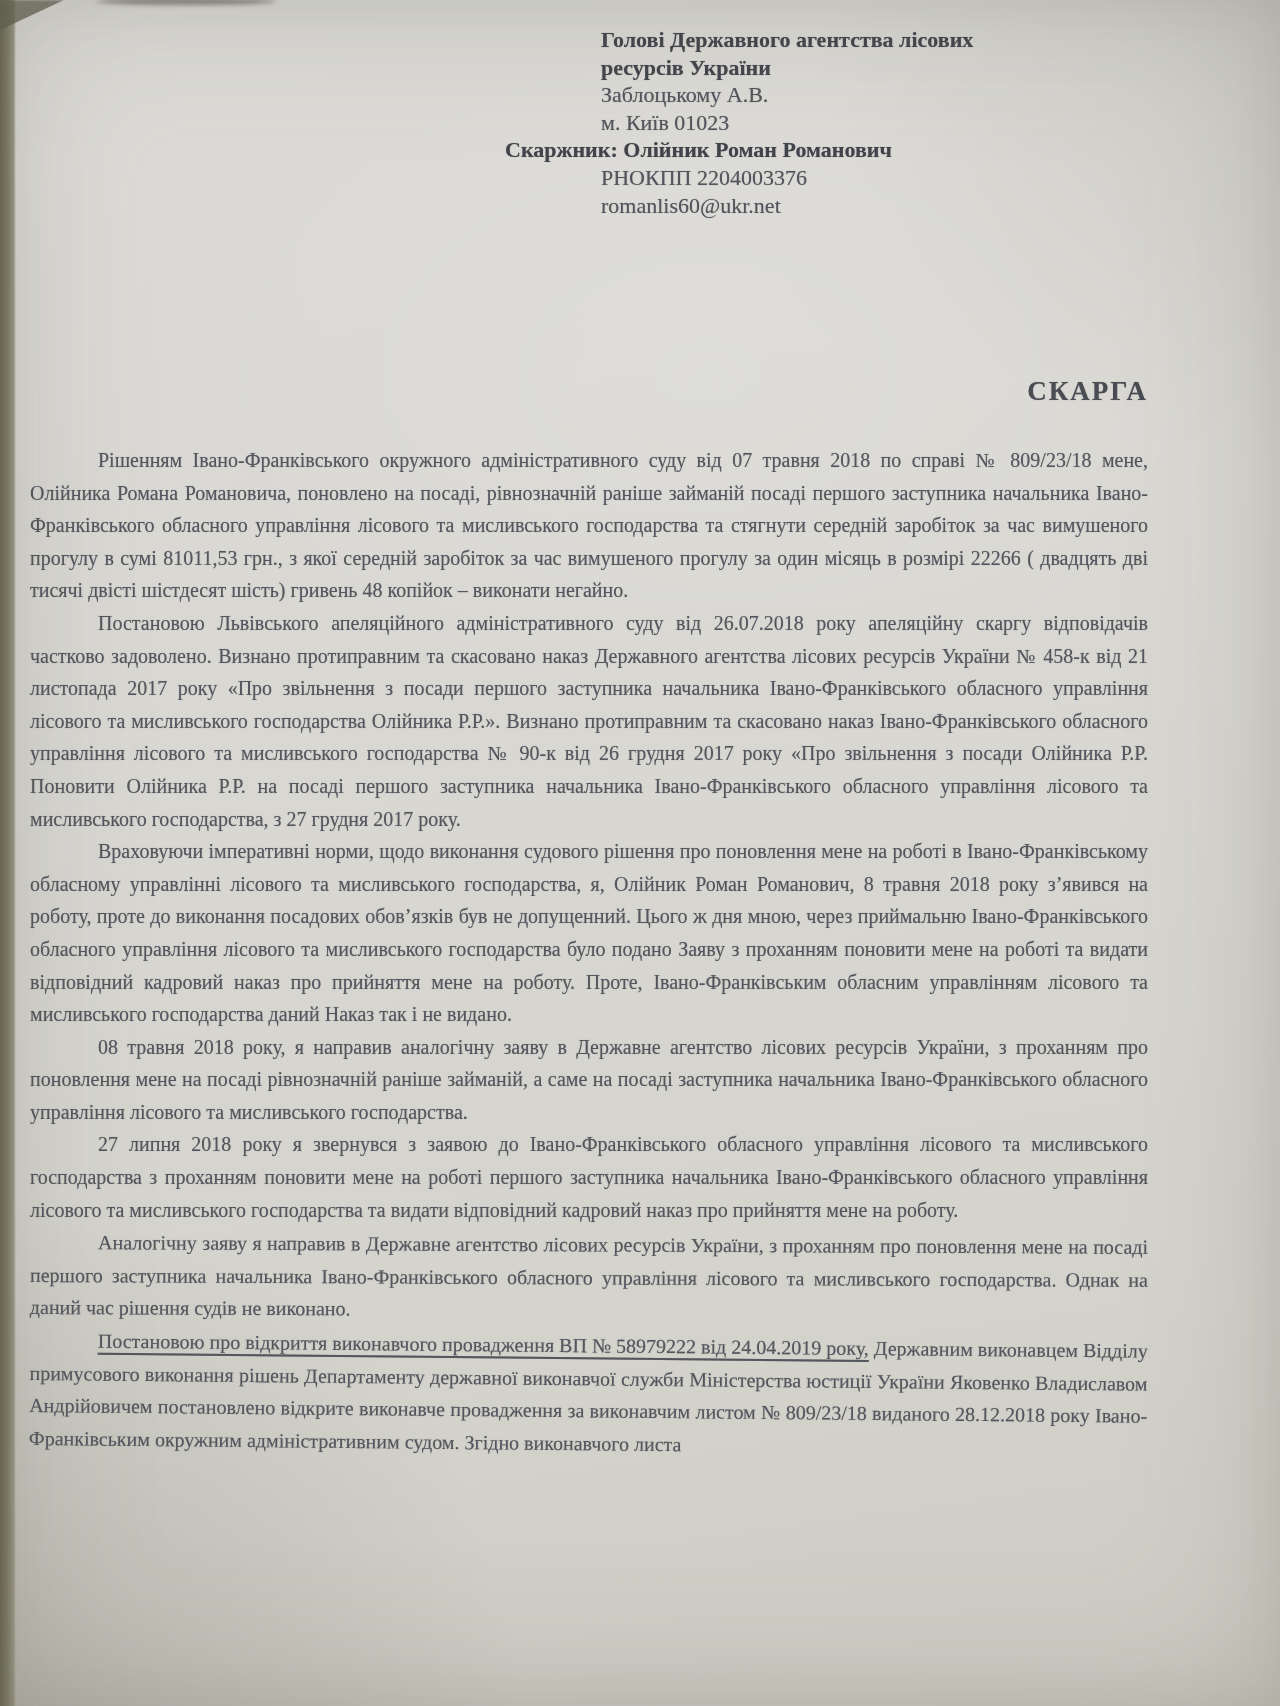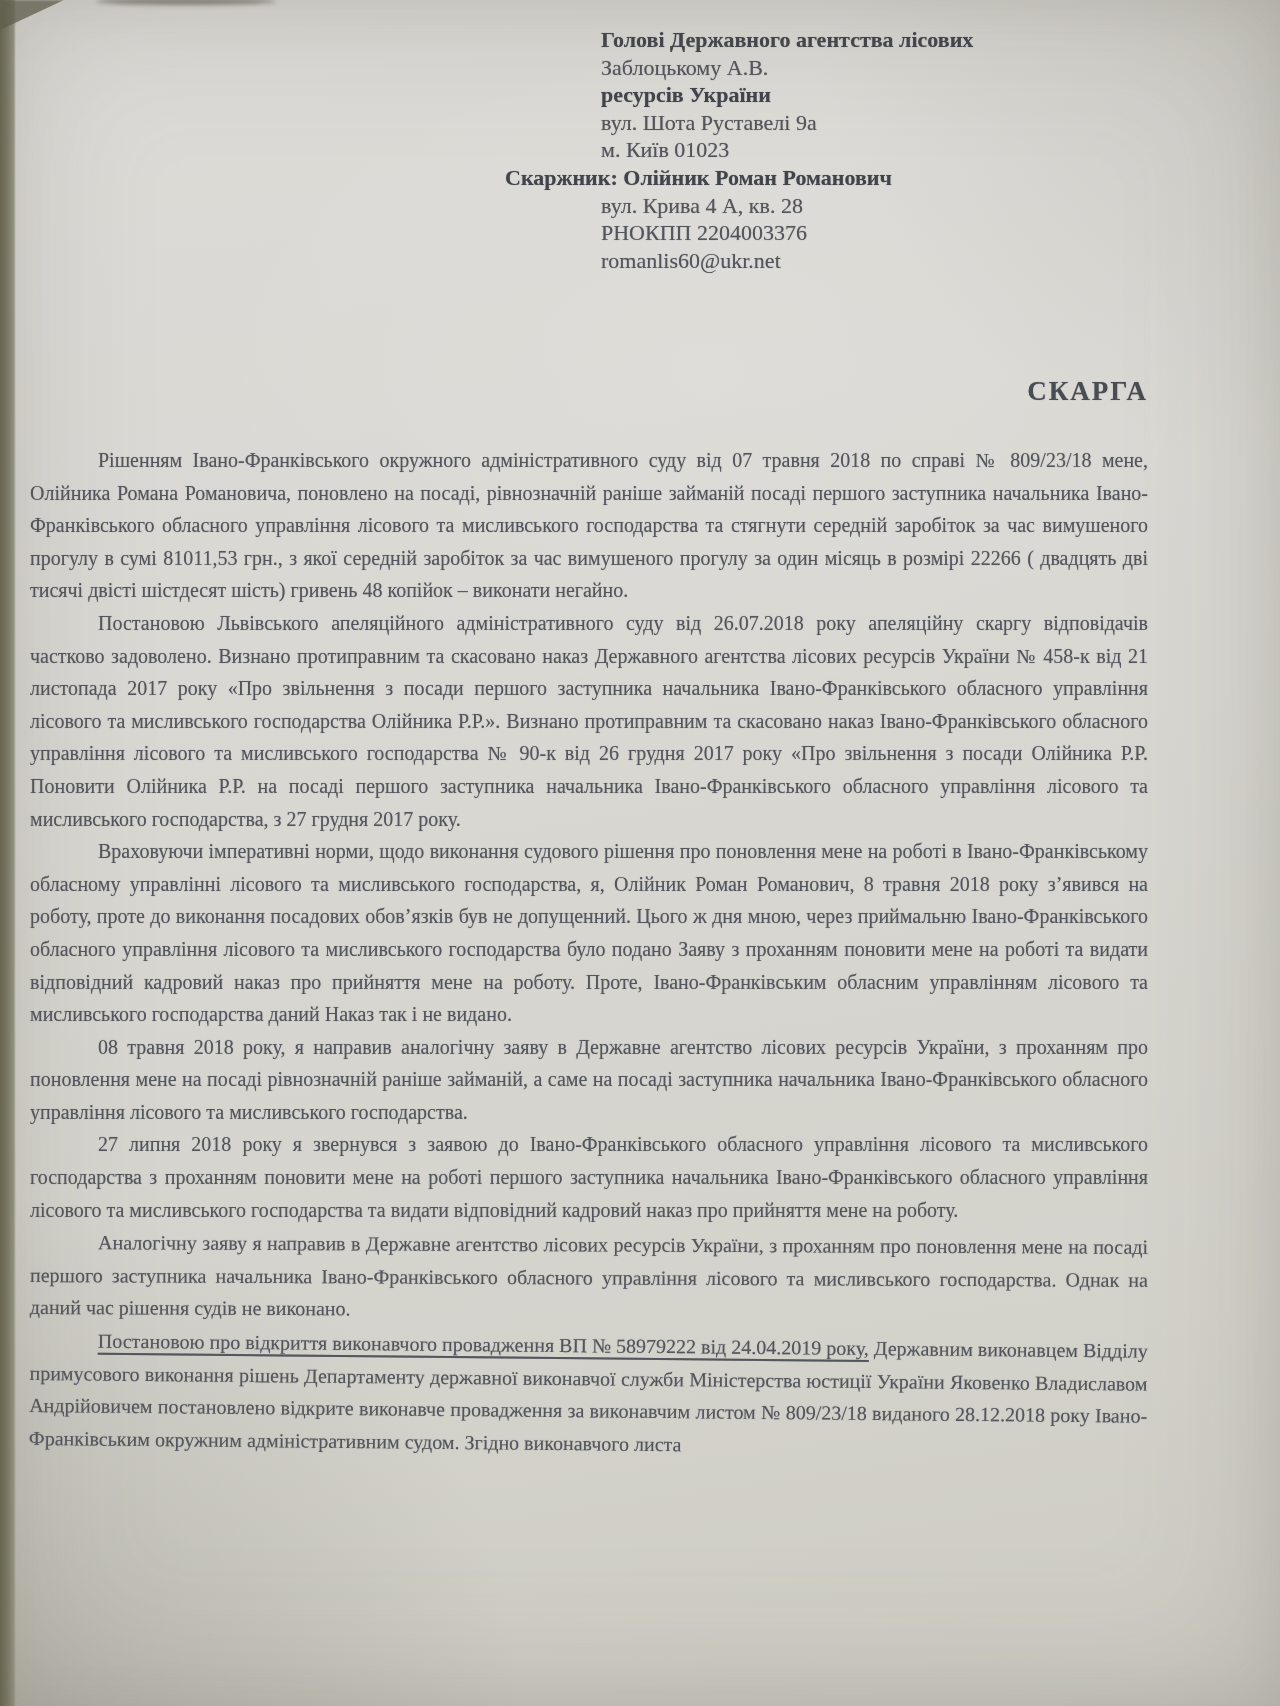--- a/index.html
+++ b/index.html
@@ -81,26 +81,24 @@
 
 <div class="photo">
 
   <div class="paper"></div>
   <div class="bg-left"></div>
   <div class="corner-tl"></div>
   <div class="top-smudge"></div>
 
   <div class="recipient">
     <div class="r-line ind bold">Голові Державного агентства лісових</div>
+    <div class="r-line ind bold">ресурсів України</div>
     <div class="r-line ind">Заблоцькому А.В.</div>
-    <div class="r-line ind bold">ресурсів України</div>
-    <div class="r-line ind">вул. Шота Руставелі 9а</div>
     <div class="r-line ind">м. Київ 01023</div>
     <div class="r-line bold">Скаржник: Олійник Роман Романович</div>
-    <div class="r-line ind">вул. Крива 4 А, кв. 28</div>
     <div class="r-line ind">РНОКПП 2204003376</div>
     <div class="r-line ind">romanlis60@ukr.net</div>
   </div>
 
   <div class="title">СКАРГА</div>
 
   <div class="doc-body">
     <p>Рішенням Івано-Франківського окружного адміністративного суду від 07 травня 2018 по справі № 809/23/18 мене, Олійника Романа Романовича, поновлено на посаді, рівнозначній раніше займаній посаді першого заступника начальника Івано-Франківського обласного управління лісового та мисливського господарства та стягнути середній заробіток за час вимушеного прогулу в сумі 81011,53 грн., з якої середній заробіток за час вимушеного прогулу за один місяць в розмірі 22266 ( двадцять дві тисячі двісті шістдесят шість) гривень 48 копійок – виконати негайно.</p>
     <p>Постановою Львівського апеляційного адміністративного суду від 26.07.2018 року апеляційну скаргу відповідачів частково задоволено. Визнано протиправним та скасовано наказ Державного агентства лісових ресурсів України № 458-к від 21 листопада 2017 року «Про звільнення з посади першого заступника начальника Івано-Франківського обласного управління лісового та мисливського господарства Олійника Р.Р.». Визнано протиправним та скасовано  наказ Івано-Франківського обласного управління лісового та мисливського господарства № 90-к від 26 грудня 2017 року «Про звільнення з посади Олійника Р.Р. Поновити Олійника Р.Р. на посаді першого заступника начальника Івано-Франківського обласного управління лісового та мисливського господарства, з 27 грудня 2017 року.</p>
     <p>Враховуючи імперативні норми, щодо виконання судового рішення про поновлення мене на роботі в Івано-Франківському обласному управлінні лісового та мисливського господарства, я, Олійник Роман Романович,  8 травня 2018 року  з’явився на роботу, проте до виконання посадових обов’язків був не допущенний. Цього ж дня мною, через приймальню Івано-Франківського обласного управління лісового та мисливського господарства було подано Заяву з проханням поновити мене на роботі та видати відповідний кадровий наказ про прийняття мене на роботу. Проте, Івано-Франківським обласним управлінням лісового та мисливського господарства даний Наказ так і не видано.</p>

